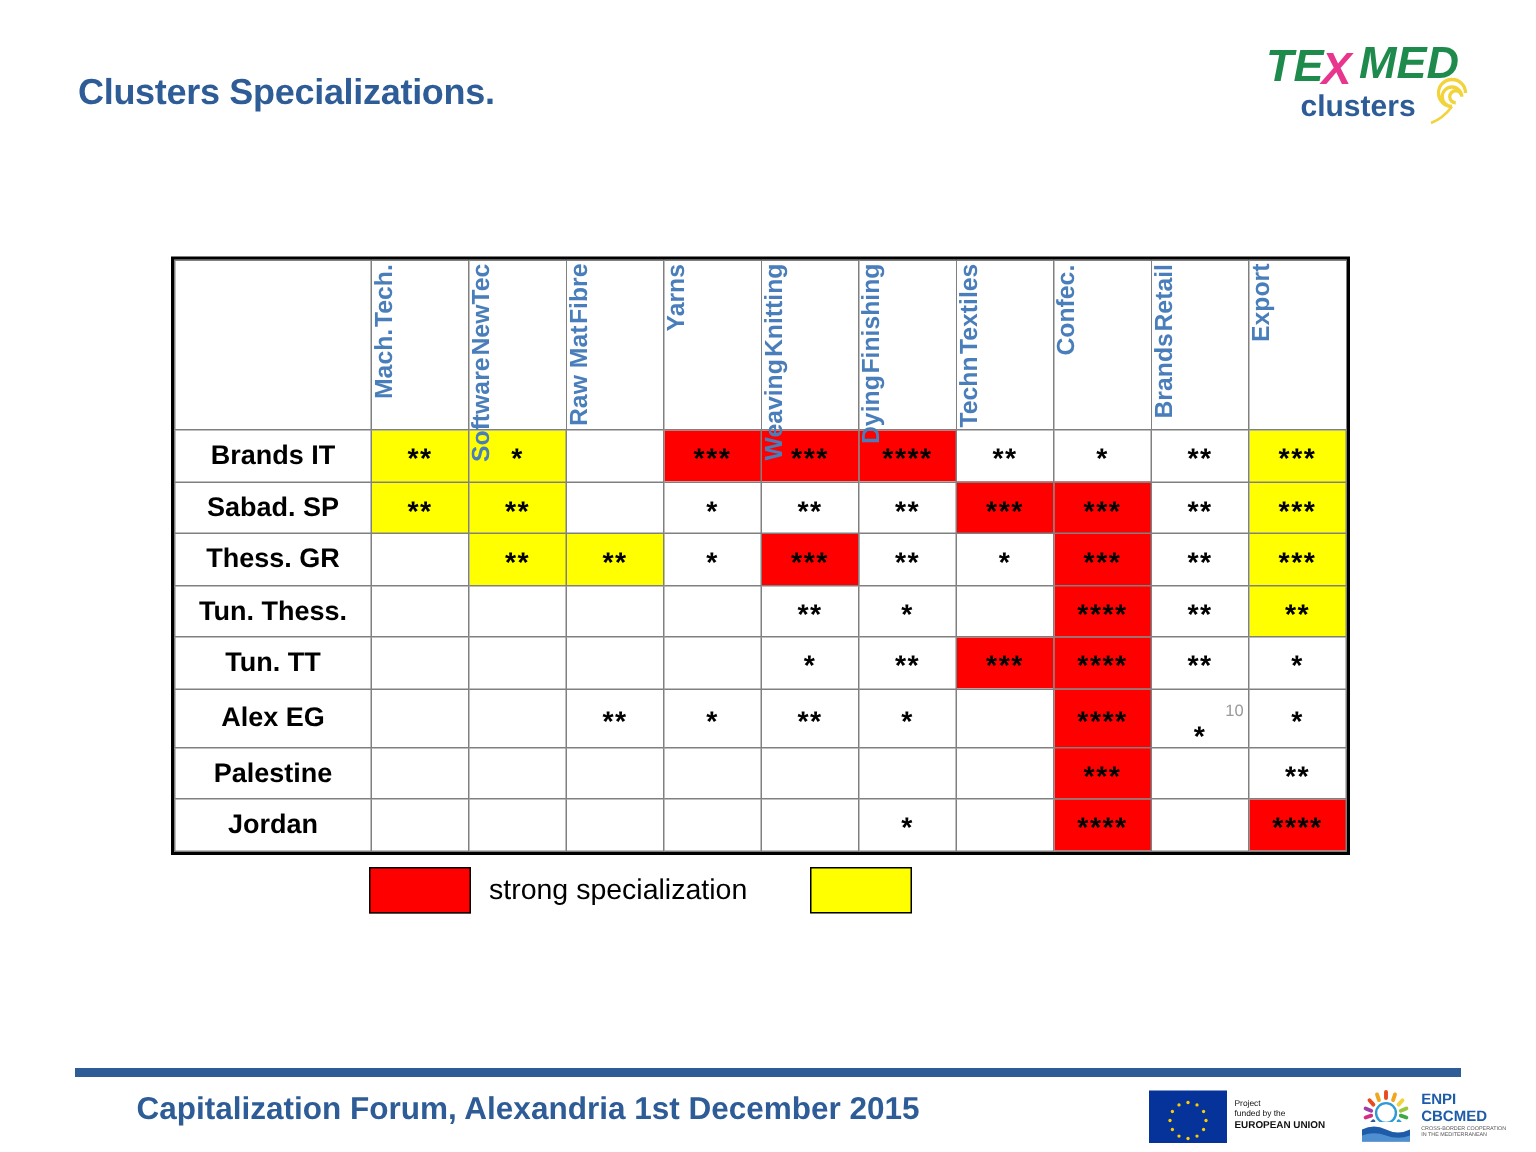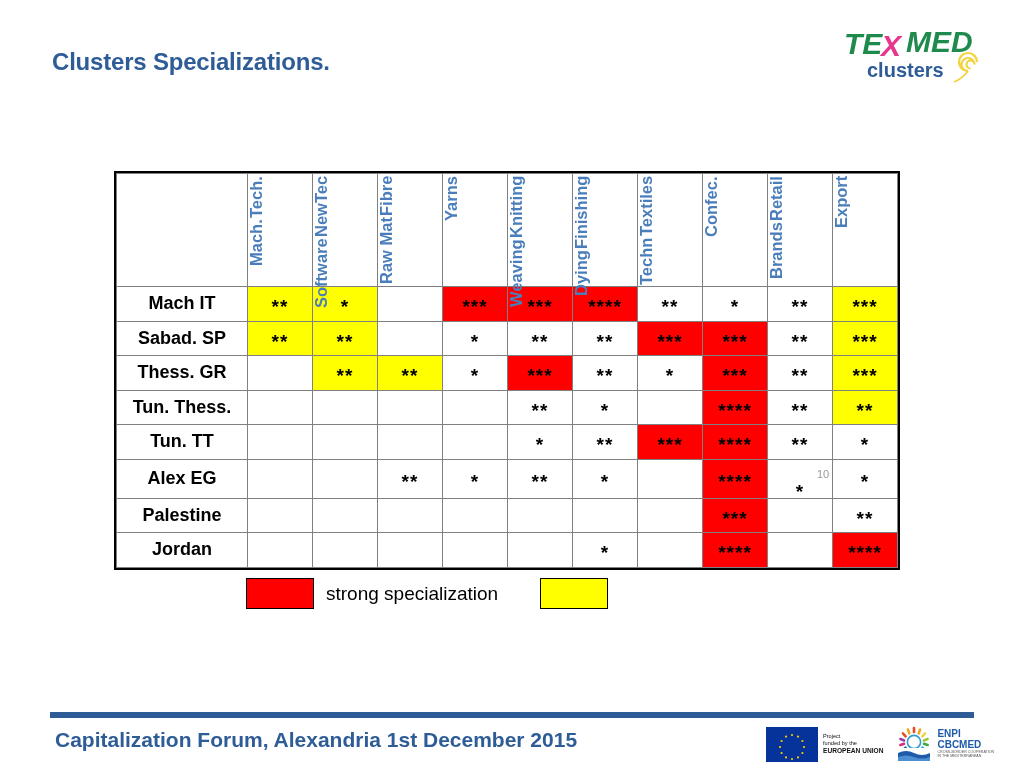--- a/index.html
+++ b/index.html
@@ -132,21 +132,21 @@
     font-size:21px;
     font-weight:bold;
     color:#2E5C97;
     white-space:nowrap;
   }
   #footer-logos{
     position:absolute;
     left:726px; top:726px;
     display:flex;
     align-items:flex-end;
-    gap:12px;
+    gap:22px;
     padding-left:40px;
   }
   .eu-block{ display:flex; align-items:center; gap:5px; }
   .eu-flag{
     width:52px;height:35px;background:#053399;position:relative;
   }
   .eu-stars-ring{ position:absolute; inset:0; }
   .eu-text{
     font-size:5.6px; line-height:1.28; color:#111; font-weight:bold; white-space:nowrap;
   }
@@ -240,21 +240,21 @@
         <th class="head-cell">
           <div class="head-inner">
             <span>Export</span>
           </div>
         </th>
       </tr>
   </thead>
   <tbody>
 
   <tr>
-        <td class="row-label">Mach IT</td>
+        <td class="row-label">Brands IT</td>
         <td class="cell c-yellow"><span class="stars">**</span></td>
         <td class="cell c-yellow"><span class="stars">*</span></td>
         <td class="cell c-white"><span class="stars"></span></td>
         <td class="cell c-red"><span class="stars">***</span></td>
         <td class="cell c-red"><span class="stars">***</span></td>
         <td class="cell c-red"><span class="stars">****</span></td>
         <td class="cell c-white"><span class="stars">**</span></td>
         <td class="cell c-white"><span class="stars">*</span></td>
         <td class="cell c-white"><span class="stars">**</span></td>
         <td class="cell c-yellow"><span class="stars">***</span></td>
@@ -358,21 +358,21 @@
     <div class="legend-swatch" id="swatch-strong" style="background: rgb(255, 0, 0);"></div>
     <div class="legend-label">strong specialization</div>
   </div>
   <div id="legend-gap"></div>
   <div class="legend-item">
     <div class="legend-swatch" id="swatch-good" style="background: rgb(255, 255, 0);"></div>
   </div>
 </div>
 
 <div id="footer-rule" style="background: rgb(46, 92, 151);"></div>
-<div id="footer-text" style="color: rgb(46, 92, 151);">Capitalization Forum, Alexandria 1st December 2015</div>
+<div id="footer-text" style="color: rgb(46, 92, 151); margin-left: 36px;">Capitalization Forum, Alexandria 1st December 2015</div>
 
 <div id="footer-logos">
   <div class="eu-block">
     <div class="eu-flag">
       <svg class="eu-stars-ring" viewBox="0 0 52 35">
         <g fill="#FFCC00">
           <circle cx="26" cy="8" r="1.1"></circle>
           <circle cx="32" cy="9.6" r="1.1"></circle>
           <circle cx="36.4" cy="14" r="1.1"></circle>
           <circle cx="38" cy="20" r="1.1"></circle>

